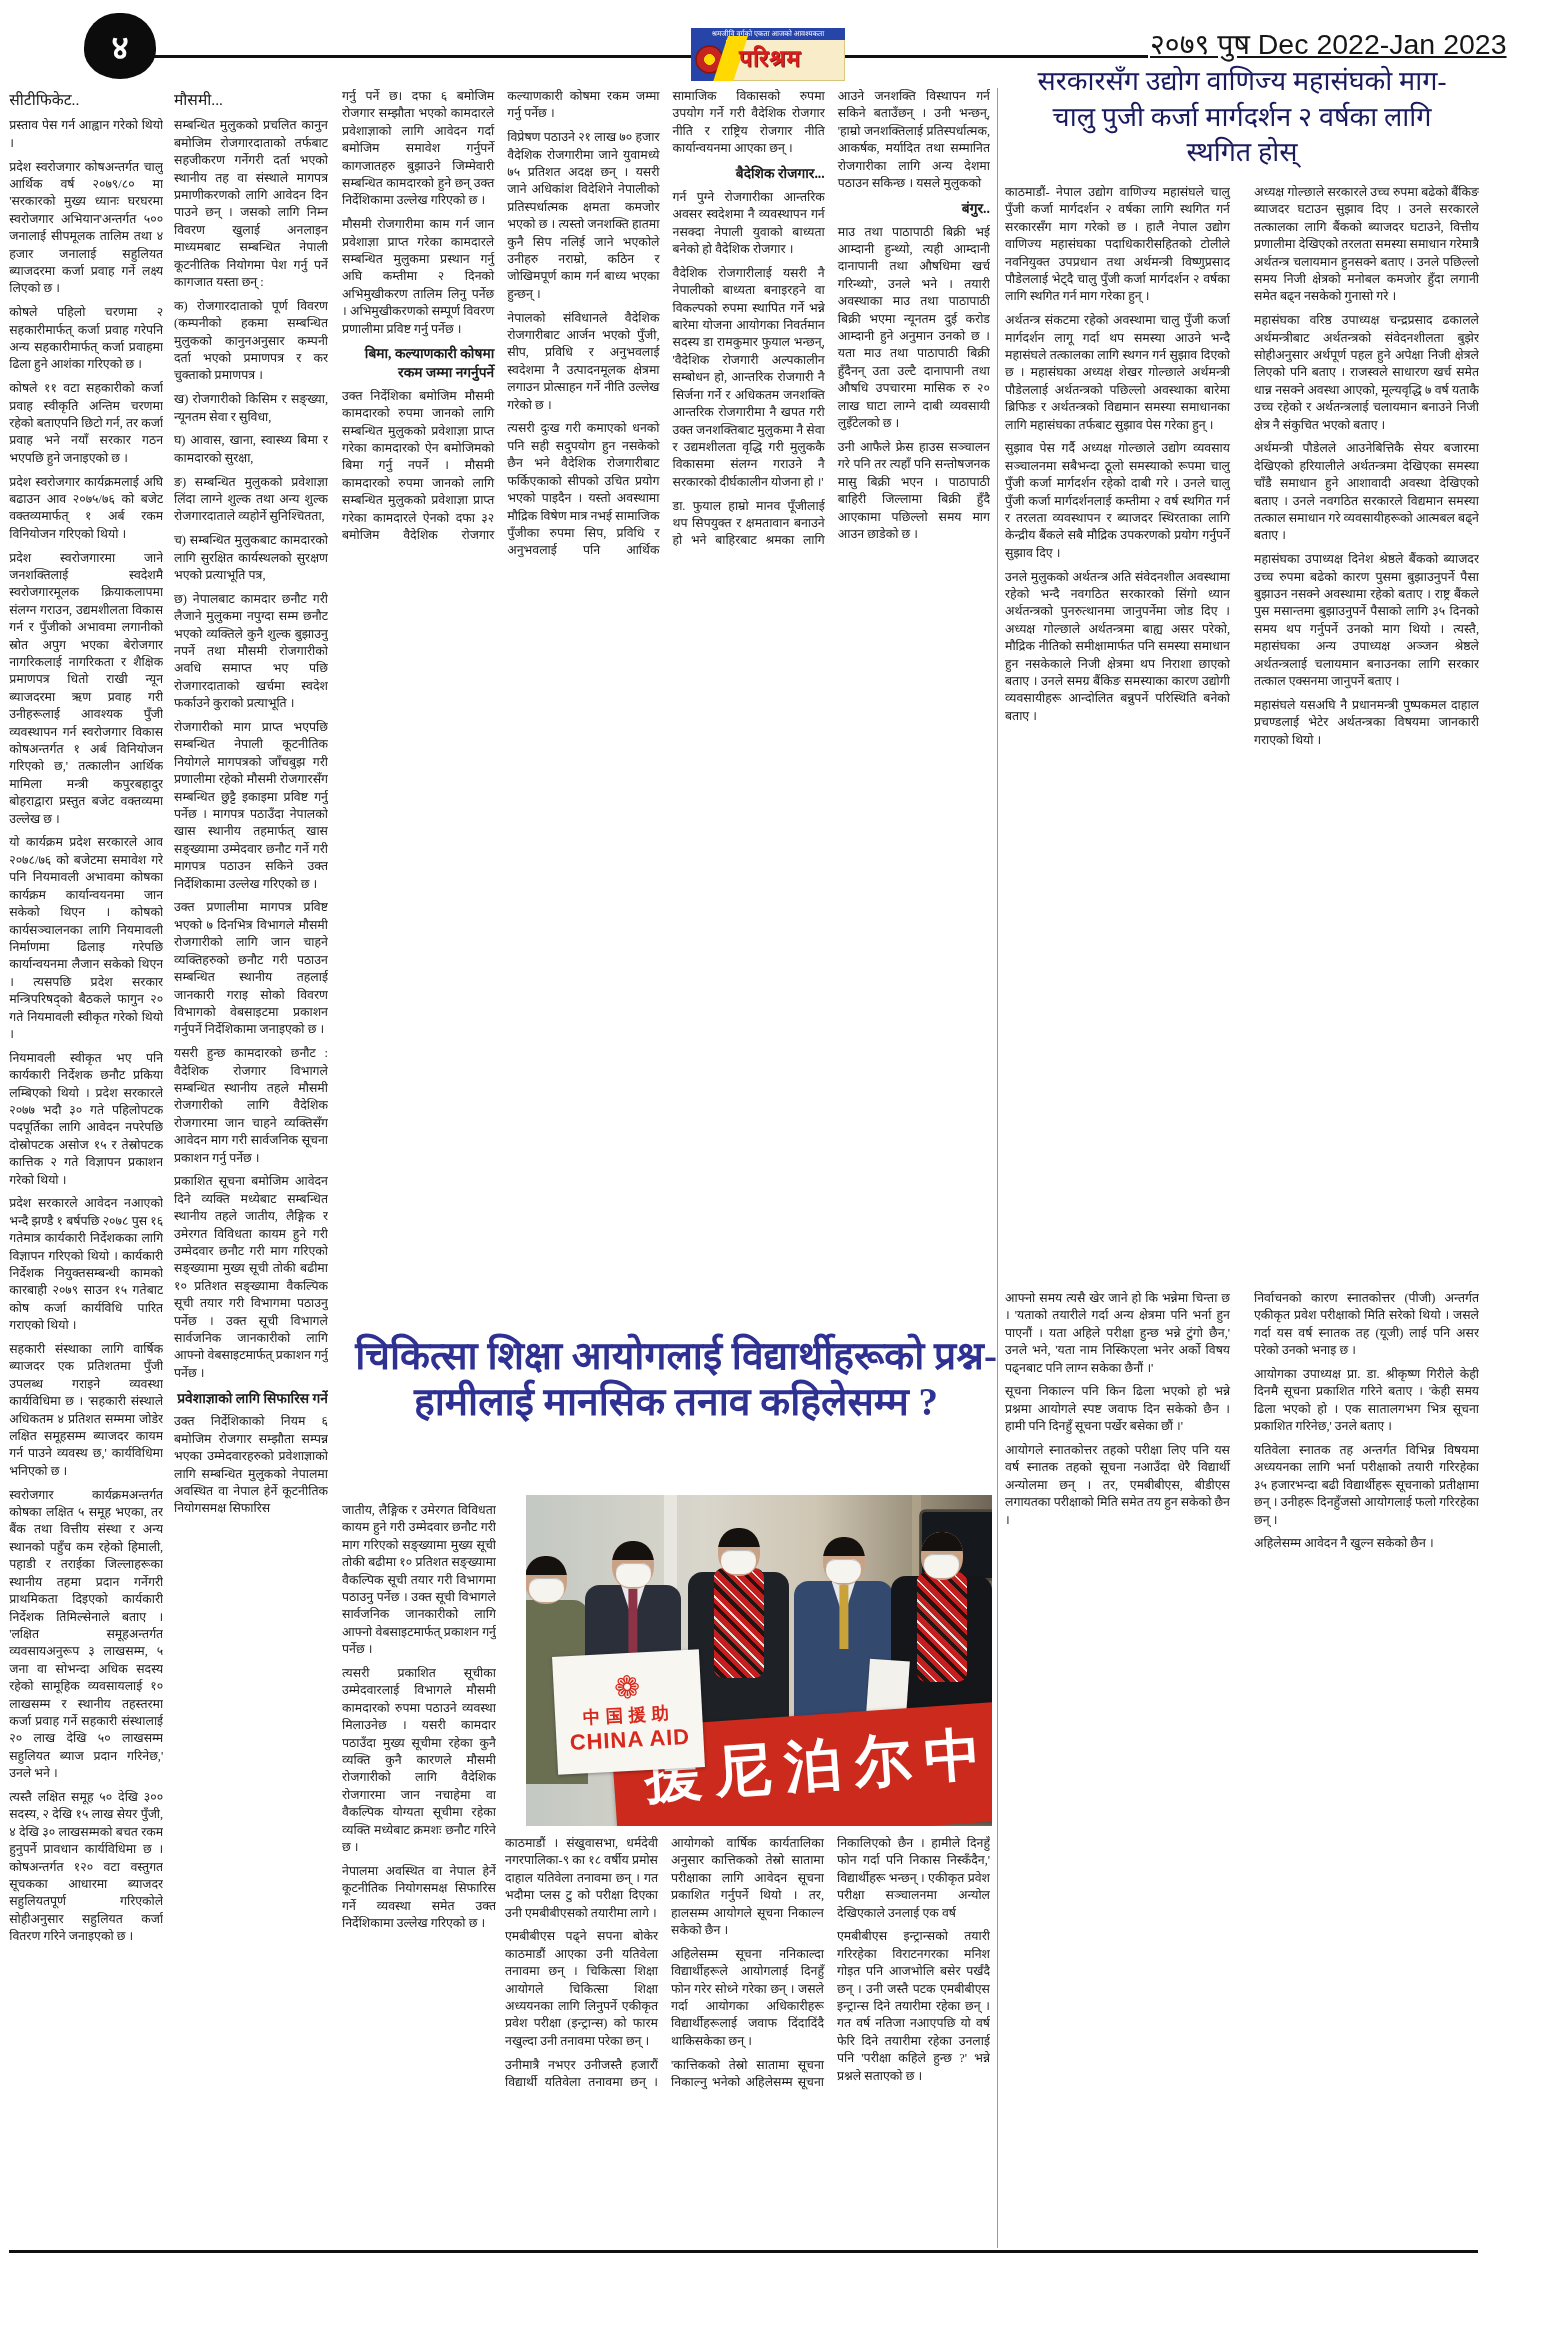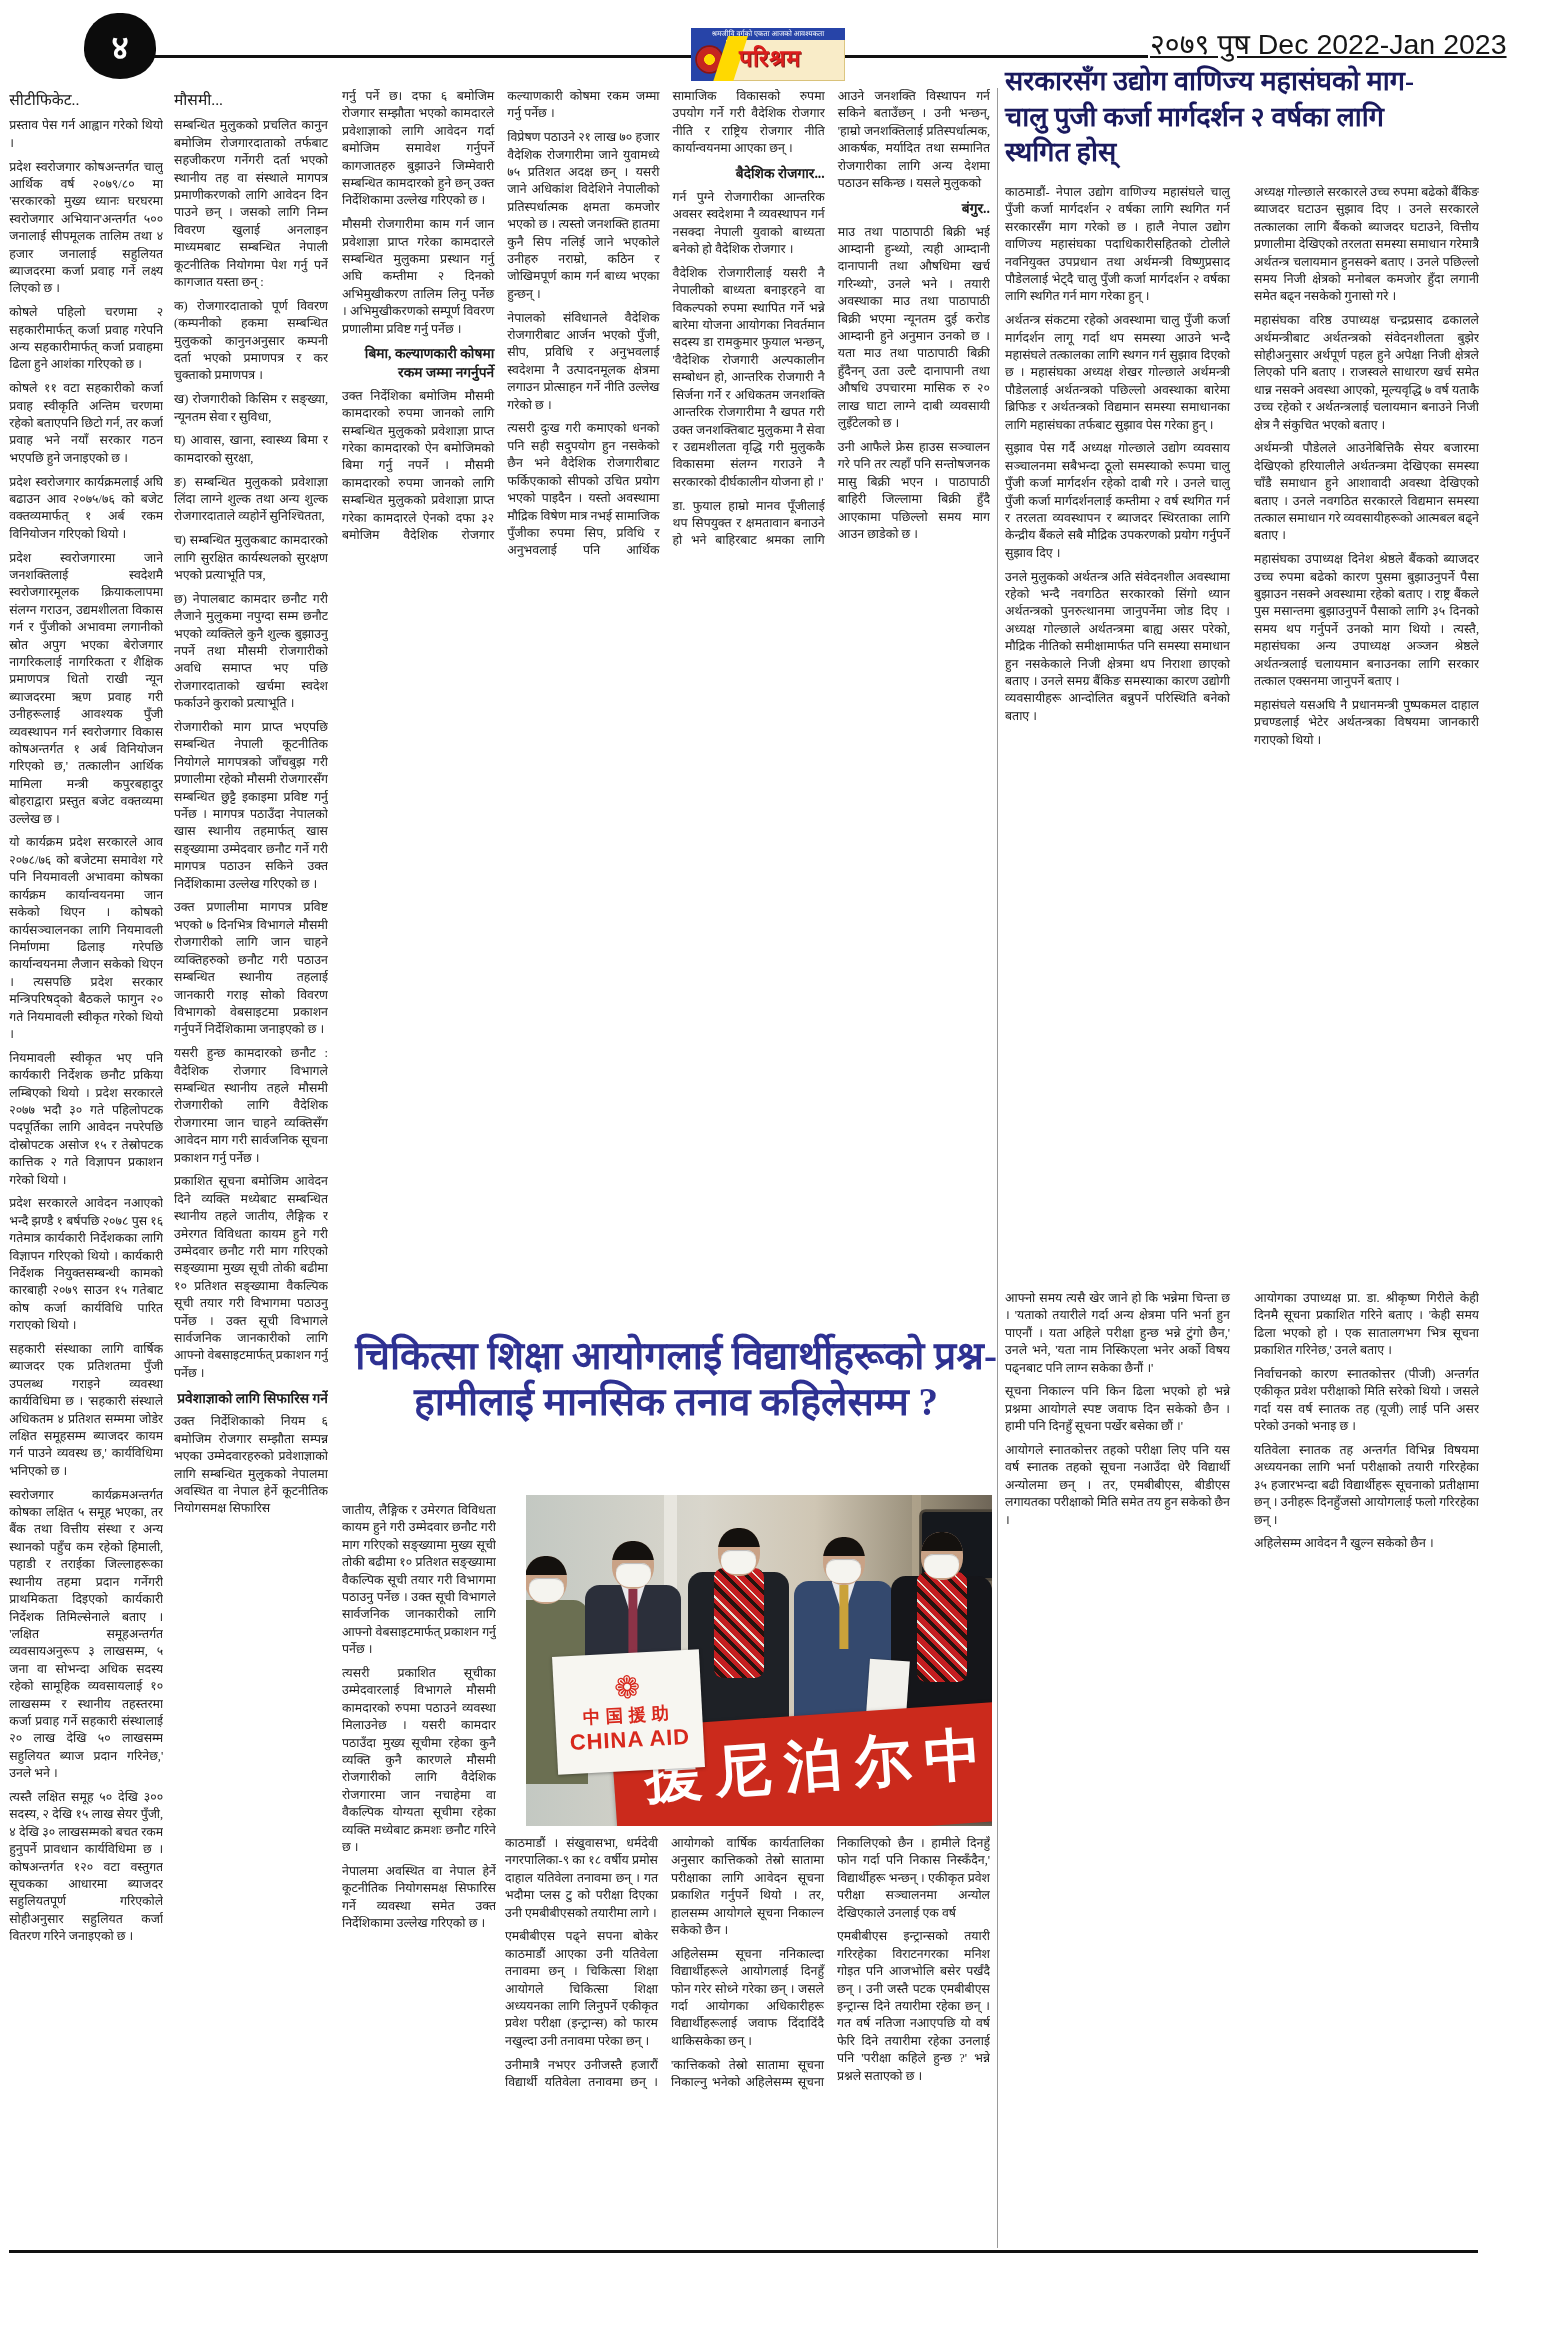--- a/index.html
+++ b/index.html
@@ -28,21 +28,21 @@
         font-family:"Liberation Sans","DejaVu Sans",sans-serif;white-space:nowrap;text-decoration:underline;}
   
   .col{position:absolute;overflow:hidden;text-align:justify;}
   .kicker{font-weight:normal;font-size:15.6px;margin:0 0 7.3px 0;}
   .seg{font-size:12.4px;line-height:17.4px;margin:0 0 6.4px 0;}
   .seg-h{font-weight:bold;font-size:13.8px;line-height:18.4px;margin:7.3px 0 5.5px 0;text-align:right;}
   .col-1{left:9.2px;top:88px;width:154px;height:2121px;}
   .col-2{left:174px;top:88px;width:154px;height:2158px;}
   .midflow{left:342px;top:88px;width:648px;height:1231px;column-count:4;column-gap:13px;}
   .fedzone{position:absolute;left:1005px;top:64px;width:474px;}
-  .fed-headline{color:#1a1a5e;font-weight:bold;line-height:1.32;margin-bottom:13px;}
+  .fed-headline{color:#1a1a5e;font-weight:normal;text-align:center;line-height:1.32;margin-bottom:13px;}
   .fed-headline .hl{font-size:27px;white-space:nowrap;}
   .fedbody{column-count:2;column-gap:24px;height:1036px;overflow:hidden;text-align:justify;}
   .midheadline{position:absolute;left:336px;top:1333px;width:680px;text-align:center;color:#2e3192;
         font-weight:bold;line-height:1.18;}
   .midheadline .hl{font-size:39px;white-space:nowrap;}
   .sidecol{left:342px;top:1502px;width:154px;height:742px;}
   .belowphoto{left:505px;top:1835px;width:485px;height:411px;column-count:3;column-gap:13px;}
   .medright{left:1005px;top:1290px;width:474px;height:904px;column-count:2;column-gap:24px;}
   .vdivider{position:absolute;left:997px;top:88px;width:0.9px;height:2160px;background:#9a9a9a;}
   .bottomrule{position:absolute;left:9.2px;top:2250px;width:1469px;height:2.8px;background:#111;}
@@ -262,22 +262,22 @@
       <div class="seg seg-p">अहिलेसम्म सूचना ननिकाल्दा विद्यार्थीहरूले आयोगलाई दिनहुँ फोन गरेर सोध्ने गरेका छन् । जसले गर्दा आयोगका अधिकारीहरू विद्यार्थीहरूलाई जवाफ दिंदादिंदै थाकिसकेका छन् ।</div>
       <div class="seg seg-p">'कात्तिकको तेस्रो सातामा सूचना निकाल्नु भनेको अहिलेसम्म सूचना निकालिएको छैन । हामीले दिनहुँ फोन गर्दा पनि निकास निस्कँदैन,' विद्यार्थीहरू भन्छन् । एकीकृत प्रवेश परीक्षा सञ्चालनमा अन्योल देखिएकाले उनलाई एक वर्ष</div>
       <div class="seg seg-p">एमबीबीएस इन्ट्रान्सको तयारी गरिरहेका विराटनगरका मनिश गोइत पनि आजभोलि बसेर पर्खंदै छन् । उनी जस्तै पटक एमबीबीएस इन्ट्रान्स दिने तयारीमा रहेका छन् । गत वर्ष नतिजा नआएपछि यो वर्ष फेरि दिने तयारीमा रहेका उनलाई पनि 'परीक्षा कहिले हुन्छ ?' भन्ने प्रश्नले सताएको छ ।</div>
     </div>
 
   <div class="col medright">
 
   <div class="seg seg-p">आफ्नो समय त्यसै खेर जाने हो कि भन्नेमा चिन्ता छ । 'यताको तयारीले गर्दा अन्य क्षेत्रमा पनि भर्ना हुन पाएनौं । यता अहिले परीक्षा हुन्छ भन्ने टुंगो छैन,' उनले भने, 'यता नाम निस्किएला भनेर अर्को विषय पढ्नबाट पनि लाग्न सकेका छैनौं ।'</div>
       <div class="seg seg-p">सूचना निकाल्न पनि किन ढिला भएको हो भन्ने प्रश्नमा आयोगले स्पष्ट जवाफ दिन सकेको छैन । हामी पनि दिनहुँ सूचना पर्खेर बसेका छौं ।'</div>
       <div class="seg seg-p">आयोगले स्नातकोत्तर तहको परीक्षा लिए पनि यस वर्ष स्नातक तहको सूचना नआउँदा धेरै विद्यार्थी अन्योलमा छन् । तर, एमबीबीएस, बीडीएस लगायतका परीक्षाको मिति समेत तय हुन सकेको छैन ।</div>
+      <div class="seg seg-p">निर्वाचनको कारण स्नातकोत्तर (पीजी) अन्तर्गत एकीकृत प्रवेश परीक्षाको मिति सरेको थियो । जसले गर्दा यस वर्ष स्नातक तह (यूजी) लाई पनि असर परेको उनको भनाइ छ ।</div>
       <div class="seg seg-p">आयोगका उपाध्यक्ष प्रा. डा. श्रीकृष्ण गिरीले केही दिनमै सूचना प्रकाशित गरिने बताए । 'केही समय ढिला भएको हो । एक सातालगभग भित्र सूचना प्रकाशित गरिनेछ,' उनले बताए ।</div>
-      <div class="seg seg-p">निर्वाचनको कारण स्नातकोत्तर (पीजी) अन्तर्गत एकीकृत प्रवेश परीक्षाको मिति सरेको थियो । जसले गर्दा यस वर्ष स्नातक तह (यूजी) लाई पनि असर परेको उनको भनाइ छ ।</div>
       <div class="seg seg-p">यतिवेला स्नातक तह अन्तर्गत विभिन्न विषयमा अध्ययनका लागि भर्ना परीक्षाको तयारी गरिरहेका ३५ हजारभन्दा बढी विद्यार्थीहरू सूचनाको प्रतीक्षामा छन् । उनीहरू दिनहुँजसो आयोगलाई फलो गरिरहेका छन् ।</div>
       <div class="seg seg-p">अहिलेसम्म आवेदन नै खुल्न सकेको छैन ।</div>
     </div>
 
   <div class="vdivider"></div>
   <div class="bottomrule"></div>
 
 </div>
 
 

